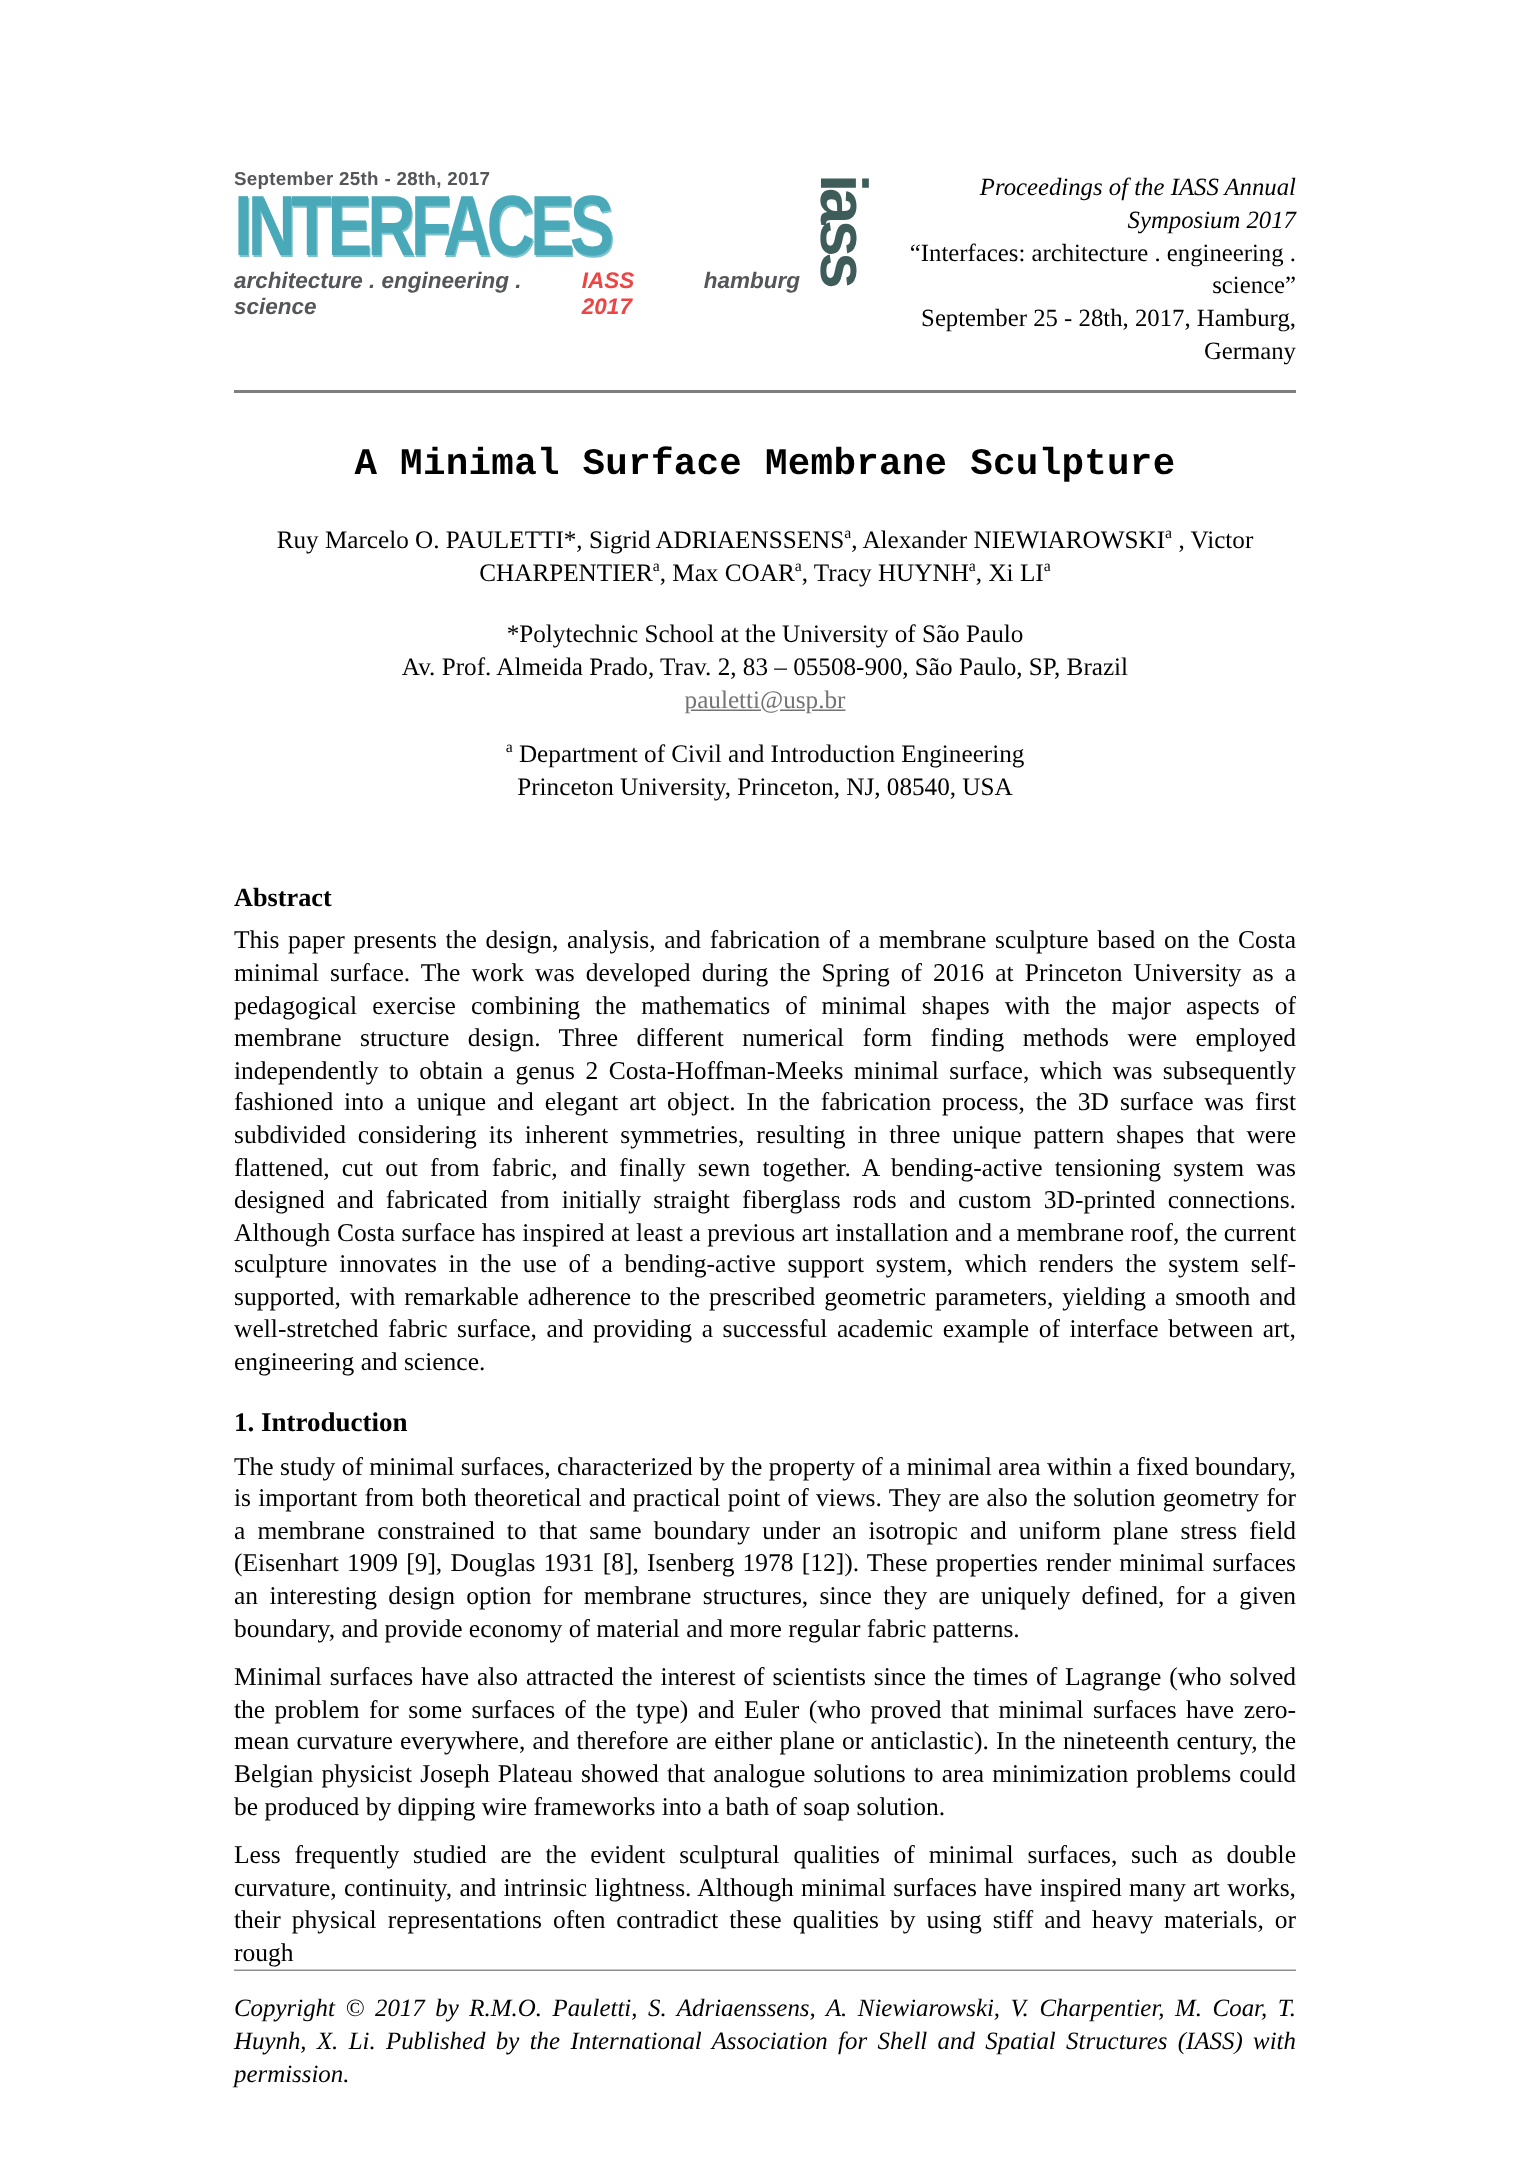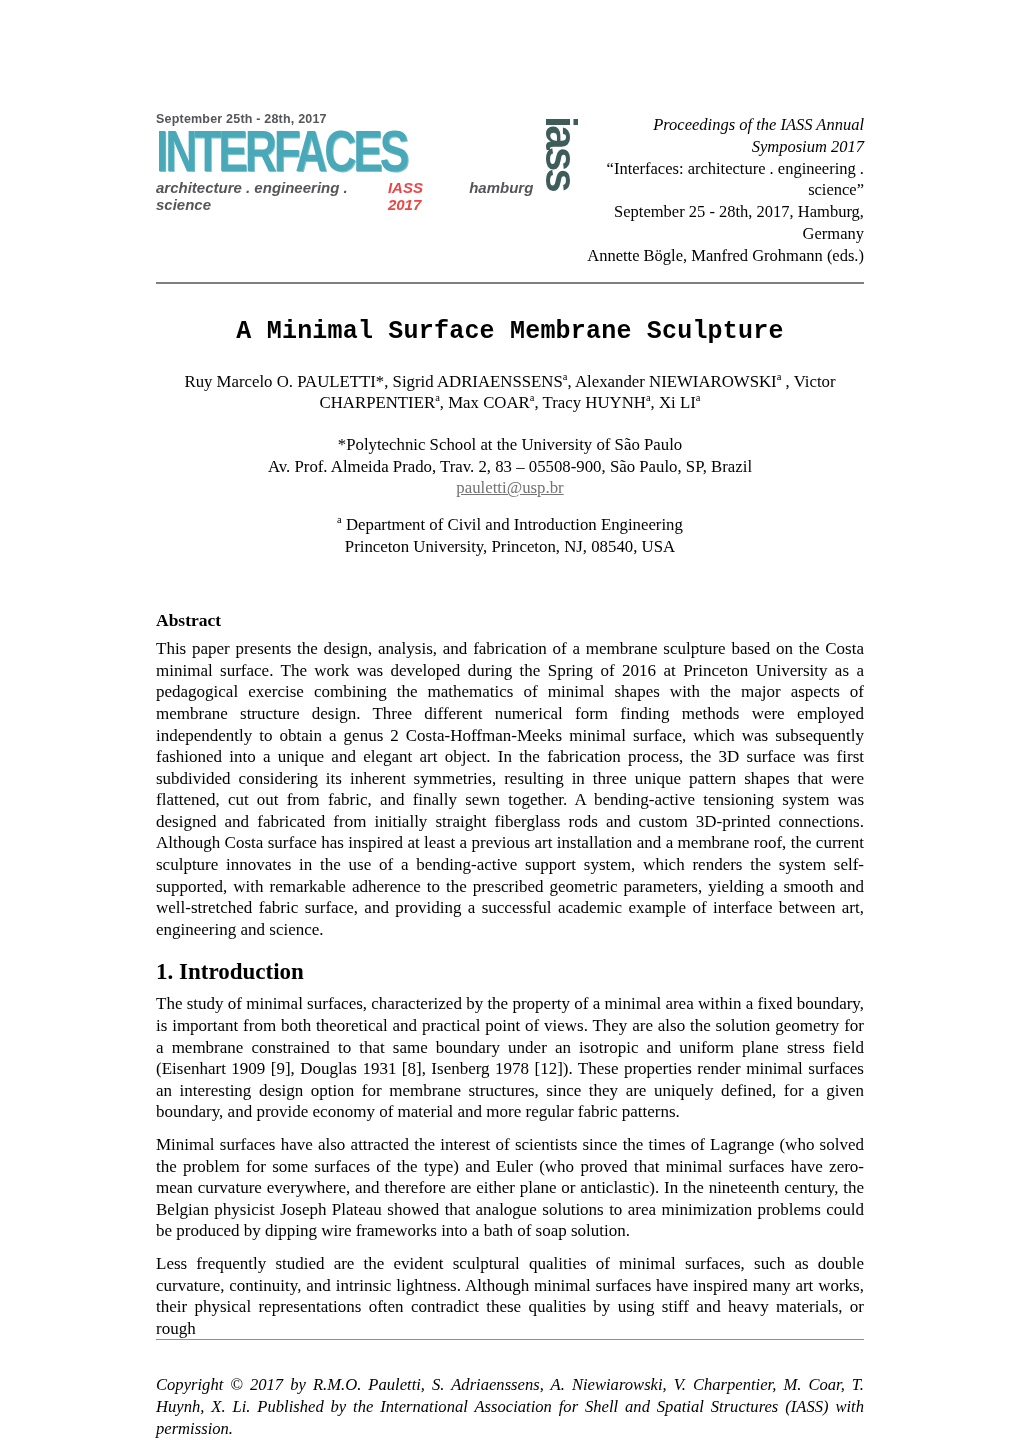--- a/index.html
+++ b/index.html
@@ -62,28 +62,28 @@
   sup { font-size: 10.5px; line-height: 0; }
   .affil { margin-top: 20px; text-align: center; font-size: 16.8px; line-height: 21.6px; }
   .affil-2 { margin-top: 15px; }
   .email-link { color: #737373; text-decoration: underline; cursor: pointer; }
 
   
   .abstract-heading { margin-top: 53px; font-size: 17.5px; font-weight: 700; }
   .justified { text-align: justify; line-height: 21.6px; }
   .abstract-body { margin-top: 7px; }
   .keywords { margin-top: 20px; }
-  .section-heading { margin-top: 19px; font-size: 23px; font-weight: 700; }
+  .section-heading { margin-top: 19px; font-size: 18px; font-weight: 700; }
   .intro-para { margin-top: 8px; }
   .intro-para + .intro-para { margin-top: 11px; }
 
   
   .spacer { flex: 1 1 auto; }
   .footer-rule { border: none; border-top: 1px solid #8f8f8f; margin: 0 0 14px 0; width: 100%; }
-  .footer-text { font-style: italic; font-size: 16.6px; line-height: 22px; text-align: justify; margin-top: 20px; }
+  .footer-text { font-style: italic; font-size: 16.6px; line-height: 22px; text-align: justify; }
 </style>
 </head>
 <body>
 
 <div class="page">
 
   <div class="masthead">
     <div class="logo-block">
       <span class="logo-dates">September 25th - 28th, 2017</span>
       <span class="logo-wordmark">INTERFACES</span>
@@ -91,21 +91,20 @@
         <span>architecture . engineering . science</span>
         <span class="tag-iass">IASS 2017</span>
         <span>hamburg</span>
       </span>
     </div>
     <span class="iass-vert">iass</span>
     <div class="masthead-right">
       <div class="proc-line1">Proceedings of the IASS Annual Symposium 2017</div>
       <div>“Interfaces: architecture . engineering . science”</div>
       <div>September 25 - 28th, 2017, Hamburg, Germany</div>
-      <div>Annette Bögle, Manfred Grohmann (eds.)</div>
     </div>
   </div>
 
   <hr class="top-rule">
 
   <h1 class="paper-title">A Minimal Surface Membrane Sculpture</h1>
 
   <div class="authors">
     <div><span>Ruy Marcelo O. PAULETTI*, Sigrid ADRIAENSSENS</span><sup>a</sup><span>, Alexander NIEWIAROWSKI</span><sup>a</sup><span> , Victor</span></div>
     <div><span>CHARPENTIER</span><sup>a</sup><span>, Max COAR</span><sup>a</sup><span>, Tracy HUYNH</span><sup>a</sup><span>, Xi LI</span><sup>a</sup></div>

